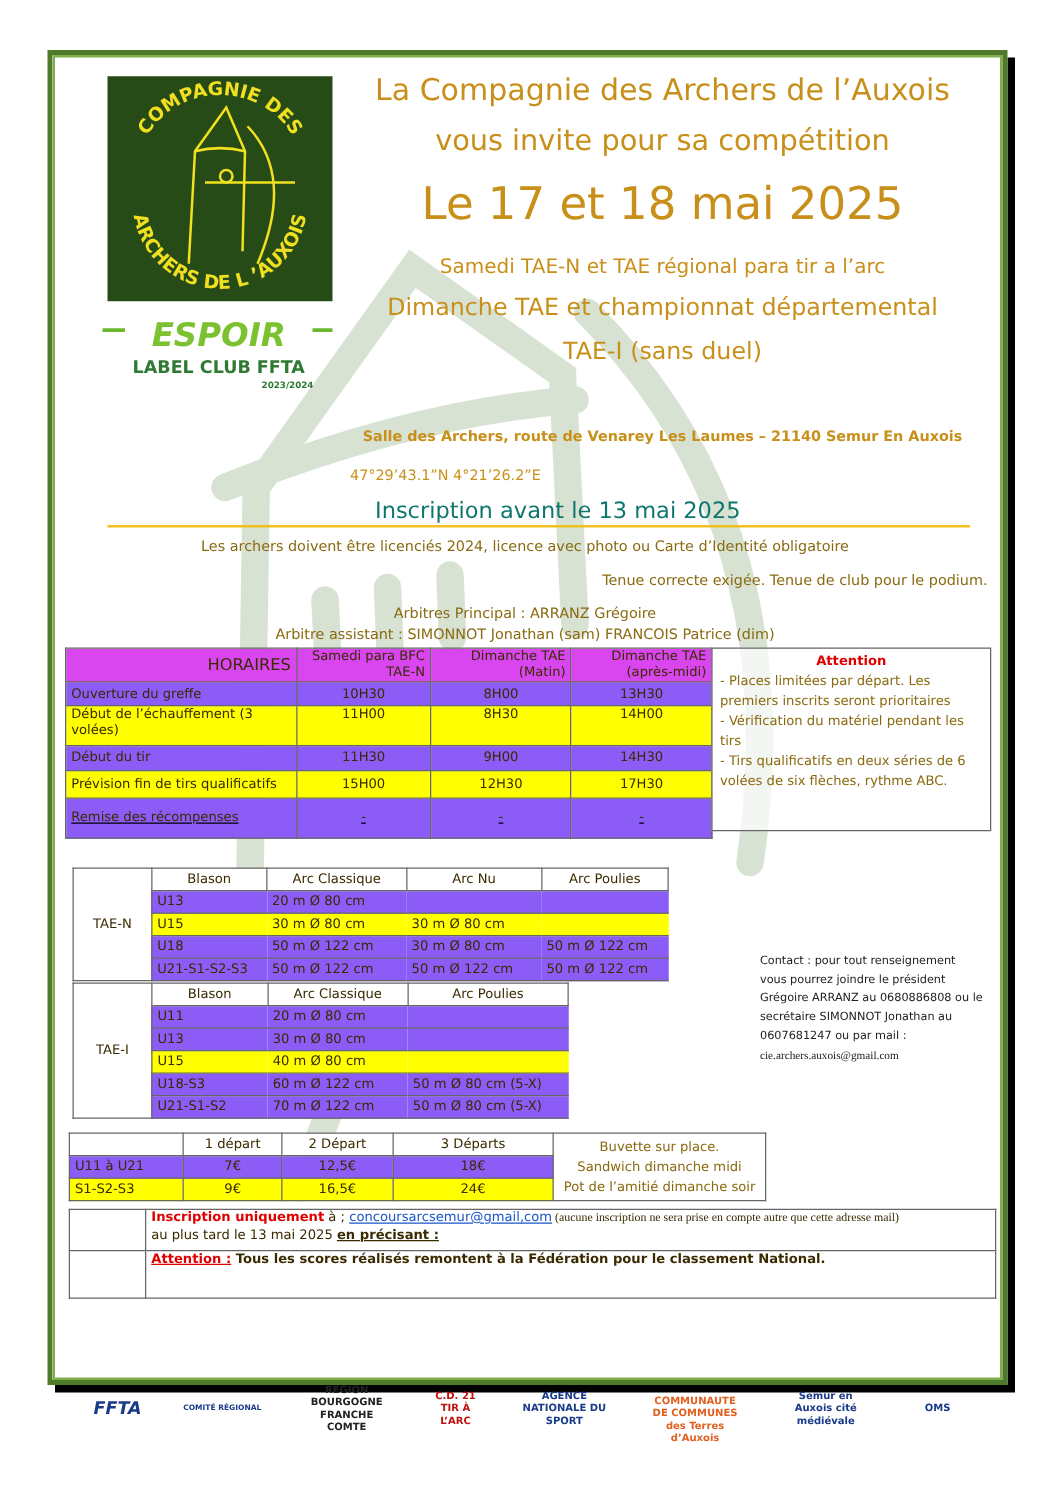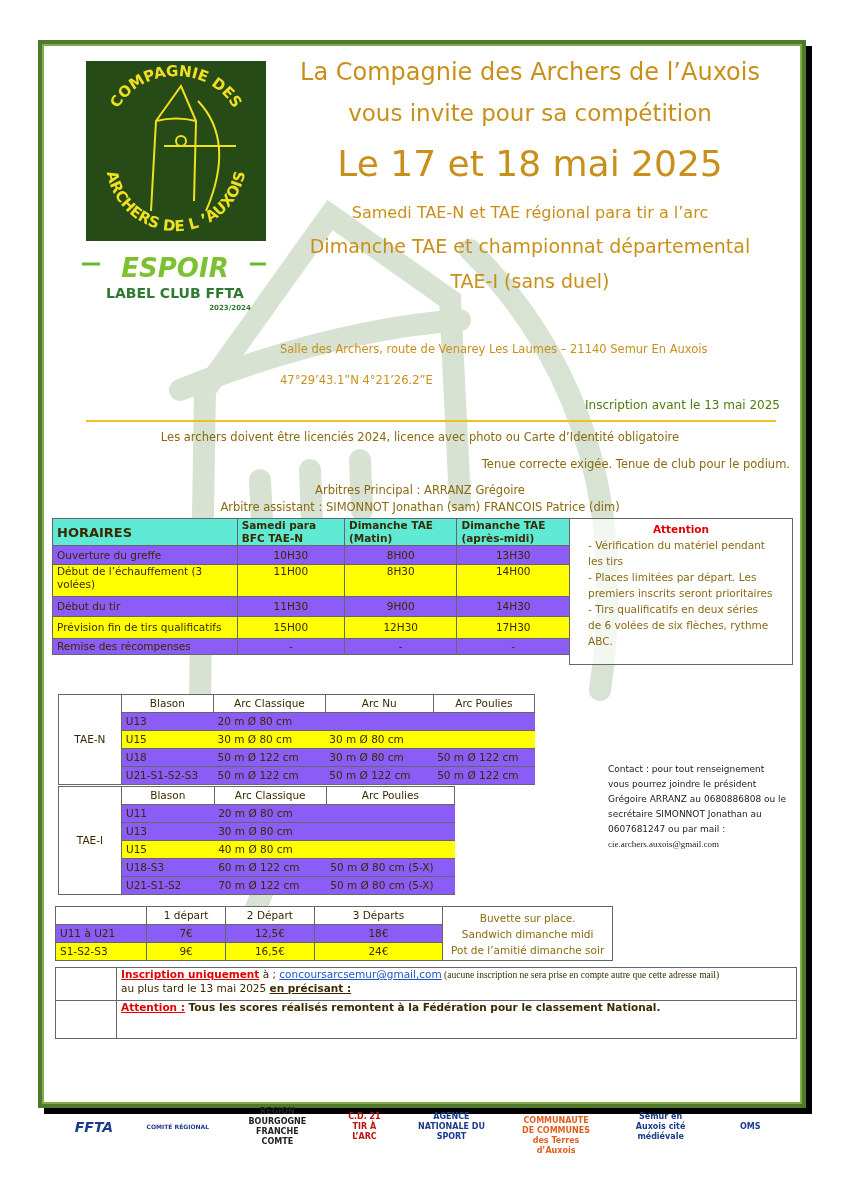--- a/index.html
+++ b/index.html
@@ -12,47 +12,47 @@
   }
   .watermark { position:absolute; left:0; top:0; width:847px; height:1200px; pointer-events:none; }
   .title1 { position:absolute; left:270px; top:58px; width:520px; text-align:center; font-size:24px; color:#c8901a; }
   .title2 { position:absolute; left:270px; top:100px; width:520px; text-align:center; font-size:23px; color:#c8901a; }
   .title3 { position:absolute; left:270px; top:143px; width:520px; text-align:center; font-size:36px; color:#c8901a; }
   .sub1 { position:absolute; left:270px; top:203px; width:520px; text-align:center; font-size:16px; color:#c8901a; }
   .sub2 { position:absolute; left:270px; top:235px; width:520px; text-align:center; font-size:19px; color:#c8901a; }
   .sub3 { position:absolute; left:270px; top:270px; width:520px; text-align:center; font-size:19px; color:#c8901a; }
   .logo-box { position:absolute; left:86px; top:61px; width:180px; height:180px; background:#274b17; }
   .espoir { position:absolute; left:80px; top:252px; width:190px; height:70px; }
-  .addr { position:absolute; left:280px; top:342px; width:500px; text-align:left; font-size:11.5px; color:#c8901a; }
+  .addr { position:absolute; left:280px; top:342px; width:500px; text-align:center; font-size:11.5px; color:#c8901a;font-weight:bold; }
   .coords { position:absolute; left:280px; top:373px; width:500px; font-size:11.5px; color:#c8901a; }
-  .insc { position:absolute; left:300px; top:398px; width:480px; text-align:right; font-size:12px; color:#4d7c0f; }
+  .insc { position:absolute; left:300px; top:398px; width:480px; text-align:left; font-size:18px; color:#0f766e; }
   .hr { position:absolute; left:86px; top:420px; width:690px; height:2px; background:#f0c020; }
   .line { position:absolute; left:50px; width:740px; text-align:center; font-size:11.5px; color:#8a6a10; }
   table { border-collapse:collapse; position:absolute; }
   td, th { font-family:"DejaVu Sans", sans-serif; font-weight:normal; color:#3a2a00; font-size:10.5px; padding:0 4px; line-height:13px; }
   .or { background:#8b5cf6; }
   .ye { background:#ffff00; }
   .hor { left:52px; top:518px; width:518px; }
   .hor td, .hor th { border:1px solid #666; }
-  .hor th { background:#5eead4; text-align:left;font-weight:bold; }
+  .hor th { background:#d946ef; text-align:right; }
   .hor td.c { text-align:center; }
-  .attn { position:absolute; left:569px; top:518px; width:224px; height:147px; border:1px solid #666; background:rgba(255,255,255,0.7); font-size:10.5px; color:#8a6a10; line-height:16px; padding:2px 18px; box-sizing:border-box; }
+  .attn { position:absolute; left:569px; top:518px; width:224px; height:147px; border:1px solid #666; background:rgba(255,255,255,0.7); font-size:10.5px; color:#8a6a10; line-height:16px; padding:2px 6px; box-sizing:border-box; }
   .attn .h { color:#e00000; text-align:center; font-weight:bold; }
   .arc td { border-bottom:1px solid #666; height:17px; }
   .arc .lab { background:#fff; border:1px solid #666; text-align:center; width:58px; }
   .arc .hd td { background:#fff; text-align:center; border:1px solid #666; }
   .arc-n { left:58px; top:694px; width:477px; }
   .arc-i { left:58px; top:786px; width:397px; }
   .contact { position:absolute; left:608px; top:762px; width:180px; font-size:9px; color:#222; line-height:15px; }
   .price { left:55px; top:906px; width:558px; }
   .price td { border:1px solid #666; text-align:center; height:17px; }
   .price .buv { background:#fff; color:#8a6a10; line-height:16px; }
   .reg { left:55px; top:967px; width:742px; }
   .reg td { border:1px solid #666; background:#fff; vertical-align:top; }
-  .red { color:#e00000; font-weight:bold;text-decoration:underline; }
+  .red { color:#e00000; font-weight:bold; }
   .blue { color:#1a56c8; text-decoration:underline; }
   .logos { position:absolute; left:60px; top:1097px; width:730px; height:60px; display:flex; justify-content:space-around; align-items:center; }
   .lg { font-size:8px; text-align:center; font-weight:bold; line-height:10px; }
 </style>
 </head>
 <body>
 
 <div class="frame"></div>
 
 <svg class="watermark" viewBox="0 0 847 1200">
@@ -135,33 +135,33 @@
     <td class="c">11H30</td>
     <td class="c">9H00</td>
     <td class="c">14H30</td>
   </tr>
   <tr class="ye" style="height:22px;">
     <td>Prévision fin de tirs qualificatifs</td>
     <td class="c">15H00</td>
     <td class="c">12H30</td>
     <td class="c">17H30</td>
   </tr>
-  <tr class="or" style="height:16px;">
+  <tr class="or" style="height:32px;text-decoration:underline;">
     <td>Remise des récompenses</td>
     <td class="c">-</td>
     <td class="c">-</td>
     <td class="c">-</td>
   </tr>
 </tbody>
   </table>
 
 <div class="attn">
   <div class="h">Attention</div>
+  <div>- Places limitées par départ. Les premiers inscrits seront prioritaires</div>
   <div>- Vérification du matériel pendant les tirs</div>
-  <div>- Places limitées par départ. Les premiers inscrits seront prioritaires</div>
   <div>- Tirs qualificatifs en deux séries de 6 volées de six flèches, rythme ABC.</div>
 </div>
 
 <table class="arc arc-n">
   <tbody>
       <tr class="hd">
     <td class="lab" rowspan="5">TAE-N</td>
     <td style="width:90px;">Blason</td>
     <td style="width:110px;">Arc Classique</td>
     <td style="width:110px;">Arc Nu</td>

